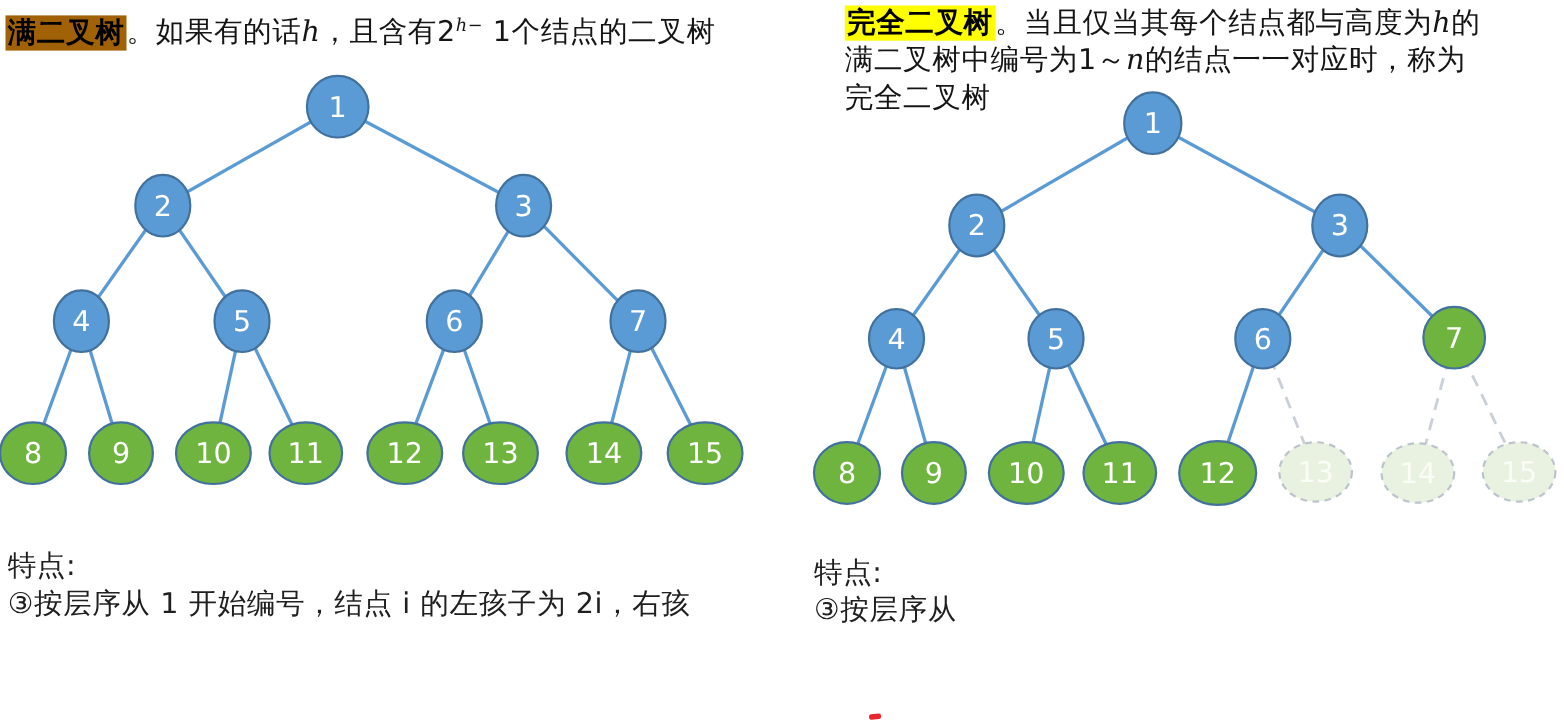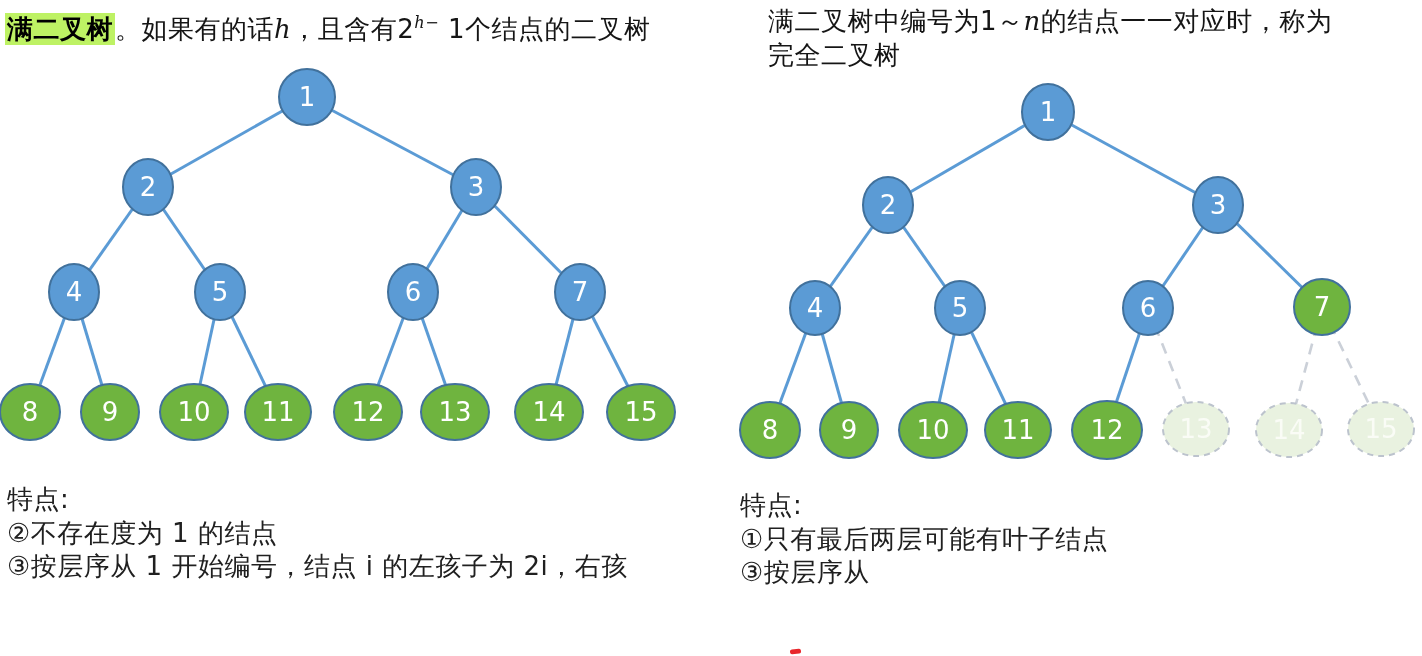--- a/index.html
+++ b/index.html
@@ -15,42 +15,43 @@
   .title .hl{
     font-weight:bold;padding:1px 2px;color:#000;
   }
   .title i{font-family:"DejaVu Serif","Liberation Serif",serif;font-style:italic;}
   .title sup{font-size:0.62em;font-family:"DejaVu Serif","Liberation Serif",serif;font-style:italic;}
   #left-title{left:5px;top:6px;}
   #right-title{left:768px;top:4px;}
   #right-title .tline{display:block;white-space:nowrap;}
   .features{
     position:absolute;font-size:26px;line-height:33.5px;white-space:nowrap;
-    color:#202020;letter-spacing:0.5px;
+    color:#202020;letter-spacing:0.5px;margin-top:16px;
   }
   #left-features{left:7px;top:483px;}
   #right-features{left:740px;top:489px;}
   #tree-svg{position:absolute;left:0;top:0;}
   #tree-svg text{
     font-family:"DejaVu Sans","Liberation Sans",sans-serif;
     text-anchor:middle;
   }
   #red-mark{
     position:absolute;left:790px;top:649px;width:11px;height:5px;
     border-radius:2px;transform:rotate(-6deg);
   }
 </style>
 </head>
 <body>
 
 <div class="title" id="left-title">
-  <span class="hl" style="background: #bef264;">满二叉树</span><span>。如果有的话</span><i>h</i><span>，且含有2</span><sup>h−</sup><span> 1个结点的二叉树</span>
+  <span class="hl" style="background: #a16207;">满二叉树</span><span>。如果有的话</span><i>h</i><span>，且含有2</span><sup>h−</sup><span> 1个结点的二叉树</span>
 </div>
 
 <div class="title" id="right-title">
+  <span class="tline"><span class="hl" style="background: rgb(255, 255, 0);">完全二叉树</span><span>。当且仅当其每个结点都与高度为</span><i>h</i><span>的</span></span>
   <span class="tline"><span>满二叉树中编号为1～</span><i>n</i><span>的结点一一对应时，称为</span></span>
   <span class="tline">完全二叉树</span>
 </div>
 
 <svg id="tree-svg" width="1422" height="656" viewBox="0 0 1422 656">
     <line x1="307" y1="97" x2="148" y2="187" stroke="#5B9BD5" stroke-width="3"></line>
     <line x1="307" y1="97" x2="476" y2="187" stroke="#5B9BD5" stroke-width="3"></line>
     <line x1="148" y1="187" x2="74" y2="292" stroke="#5B9BD5" stroke-width="3"></line>
     <line x1="148" y1="187" x2="220" y2="292" stroke="#5B9BD5" stroke-width="3"></line>
     <line x1="476" y1="187" x2="413" y2="292" stroke="#5B9BD5" stroke-width="3"></line>
@@ -194,23 +195,21 @@
       <text x="1289" y="439" fill="#FAFCF6" font-size="26">14</text>
     </g>
     <g>
       <ellipse cx="1381" cy="429" rx="33" ry="27" fill="#E9F2E0" stroke="#BCC3CD" stroke-width="2" stroke-dasharray="6 5"></ellipse>
       <text x="1381" y="438" fill="#FAFCF6" font-size="26">15</text>
     </g>
   </svg>
 
 <div class="features" id="left-features">
   <div>特点:</div>
-  <div>②不存在度为 1 的结点</div>
   <div>③按层序从 1 开始编号，结点 i 的左孩子为 2i，右孩</div>
 </div>
 
 <div class="features" id="right-features">
   <div>特点:</div>
-  <div>①只有最后两层可能有叶子结点</div>
   <div>③按层序从</div>
 </div>
 
 <div id="red-mark" style="background: rgb(232, 38, 43);"></div>
 
 </body></html>

